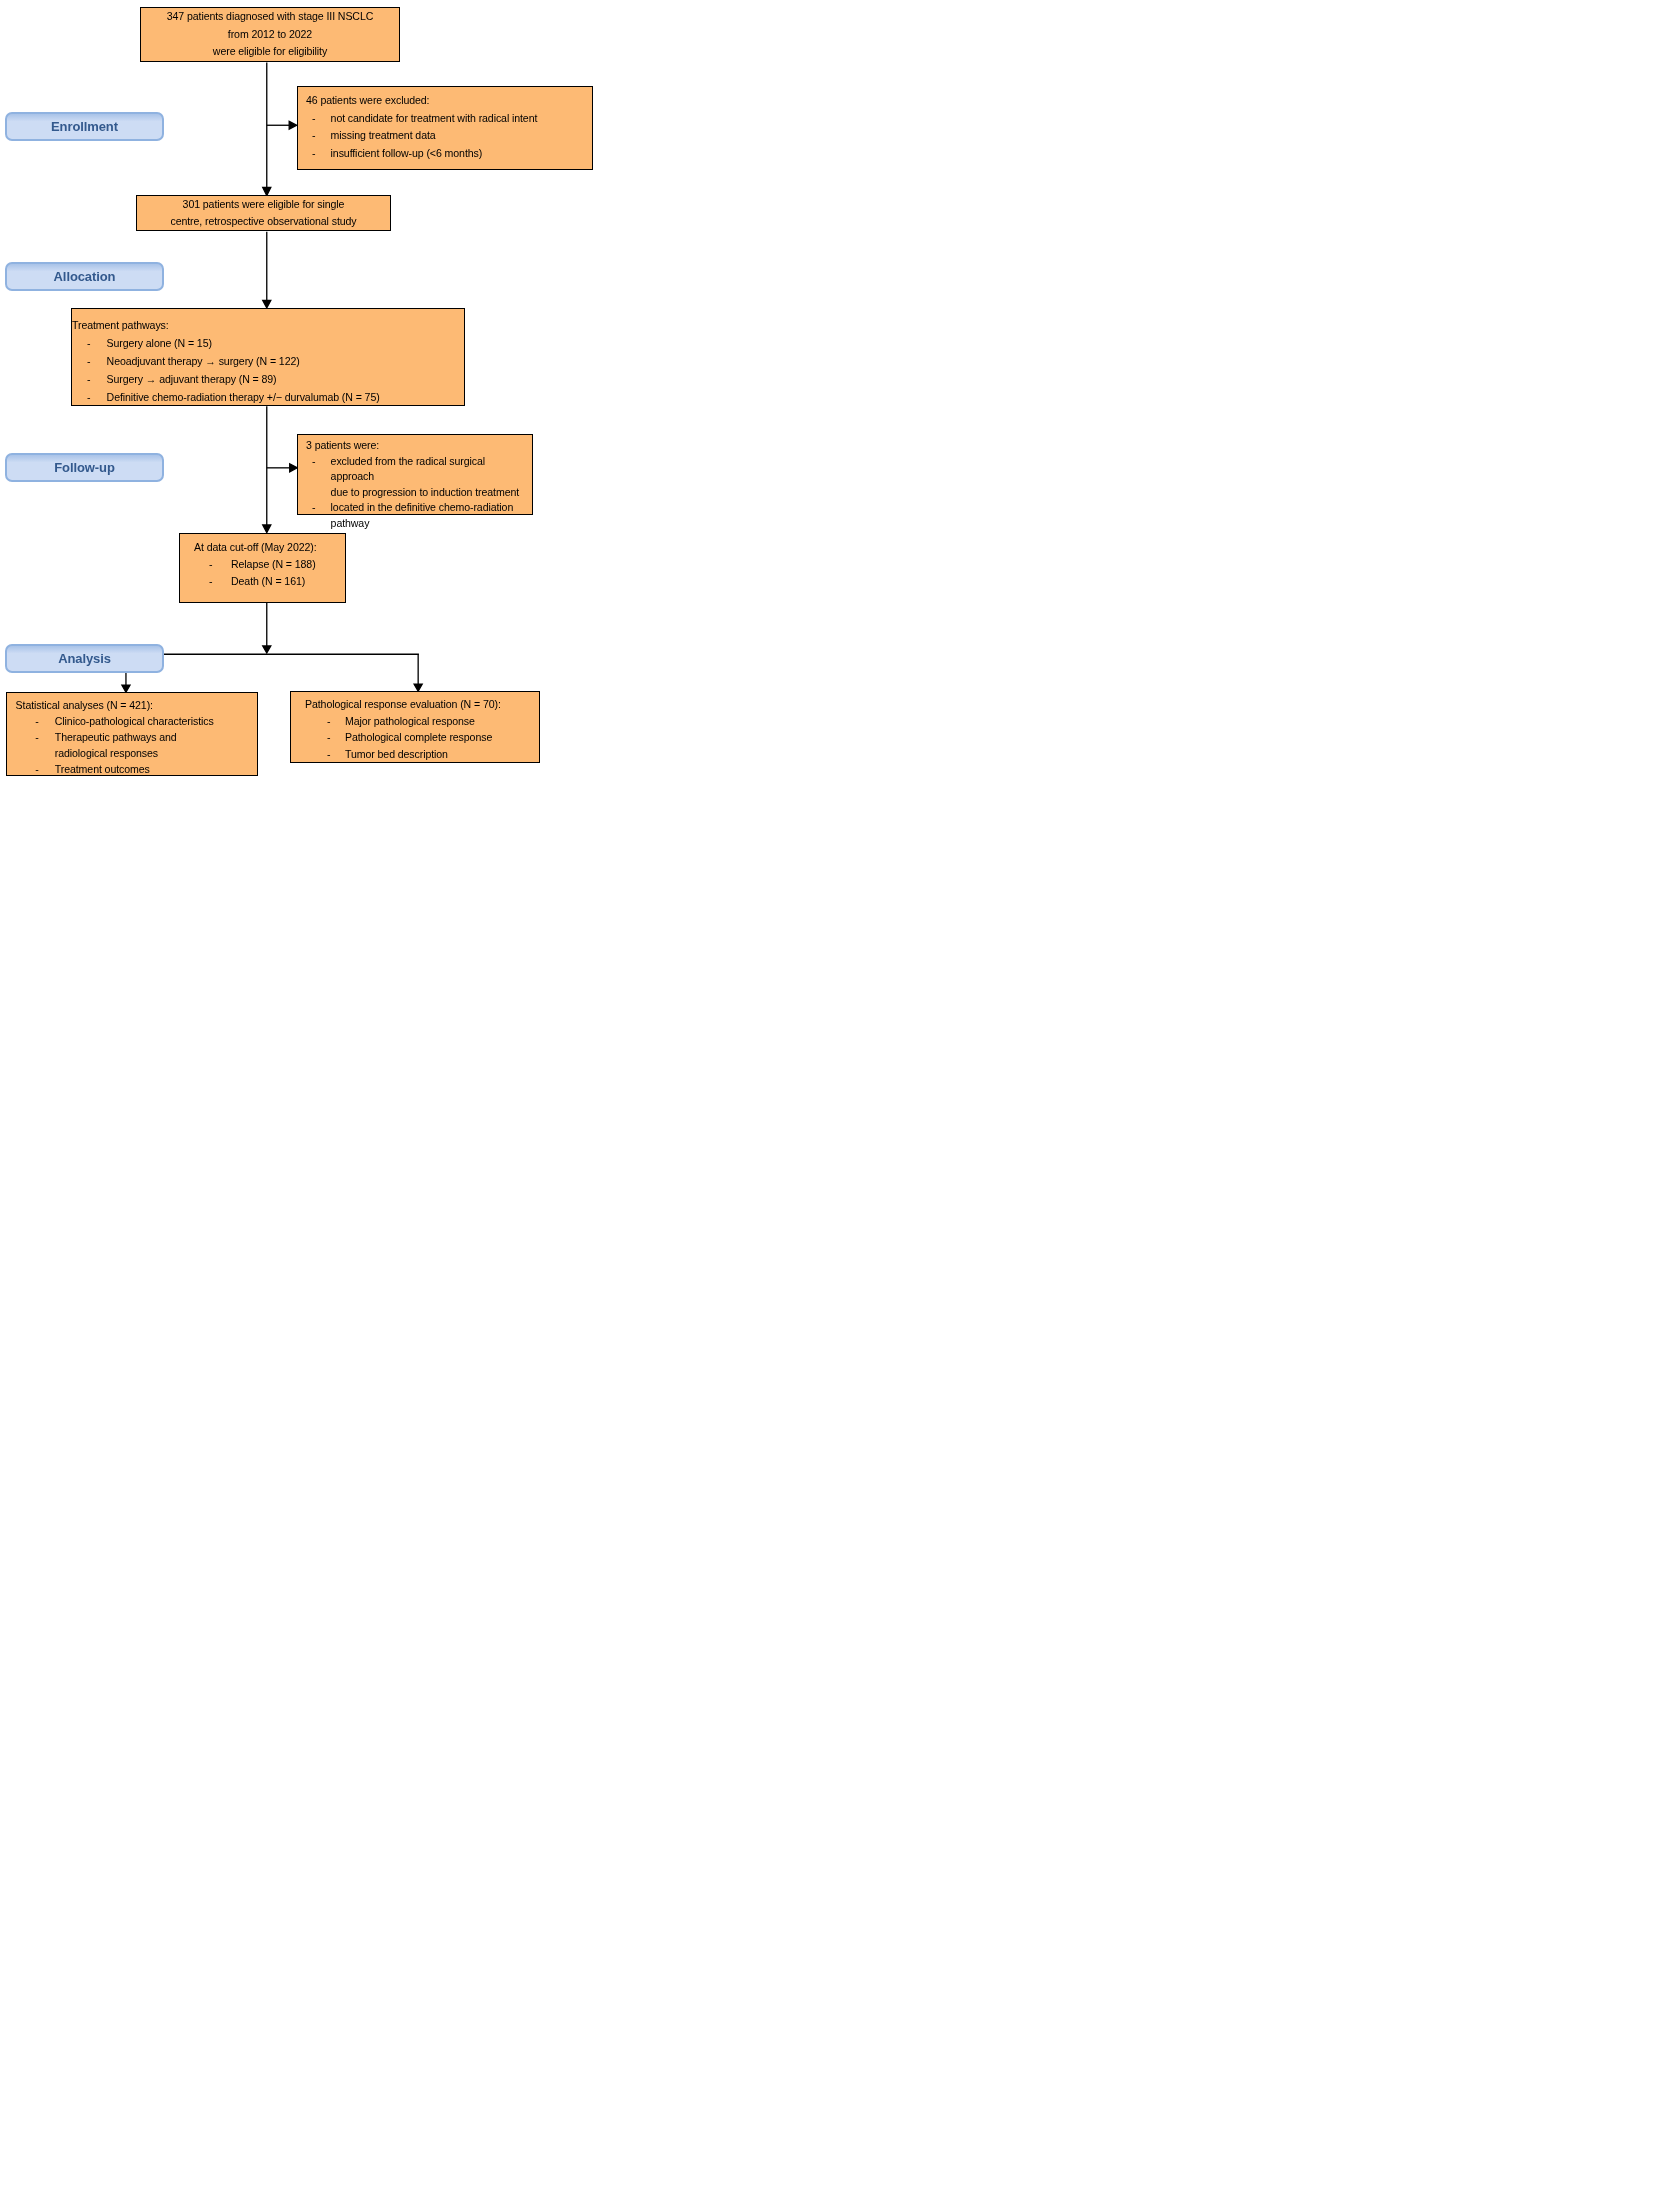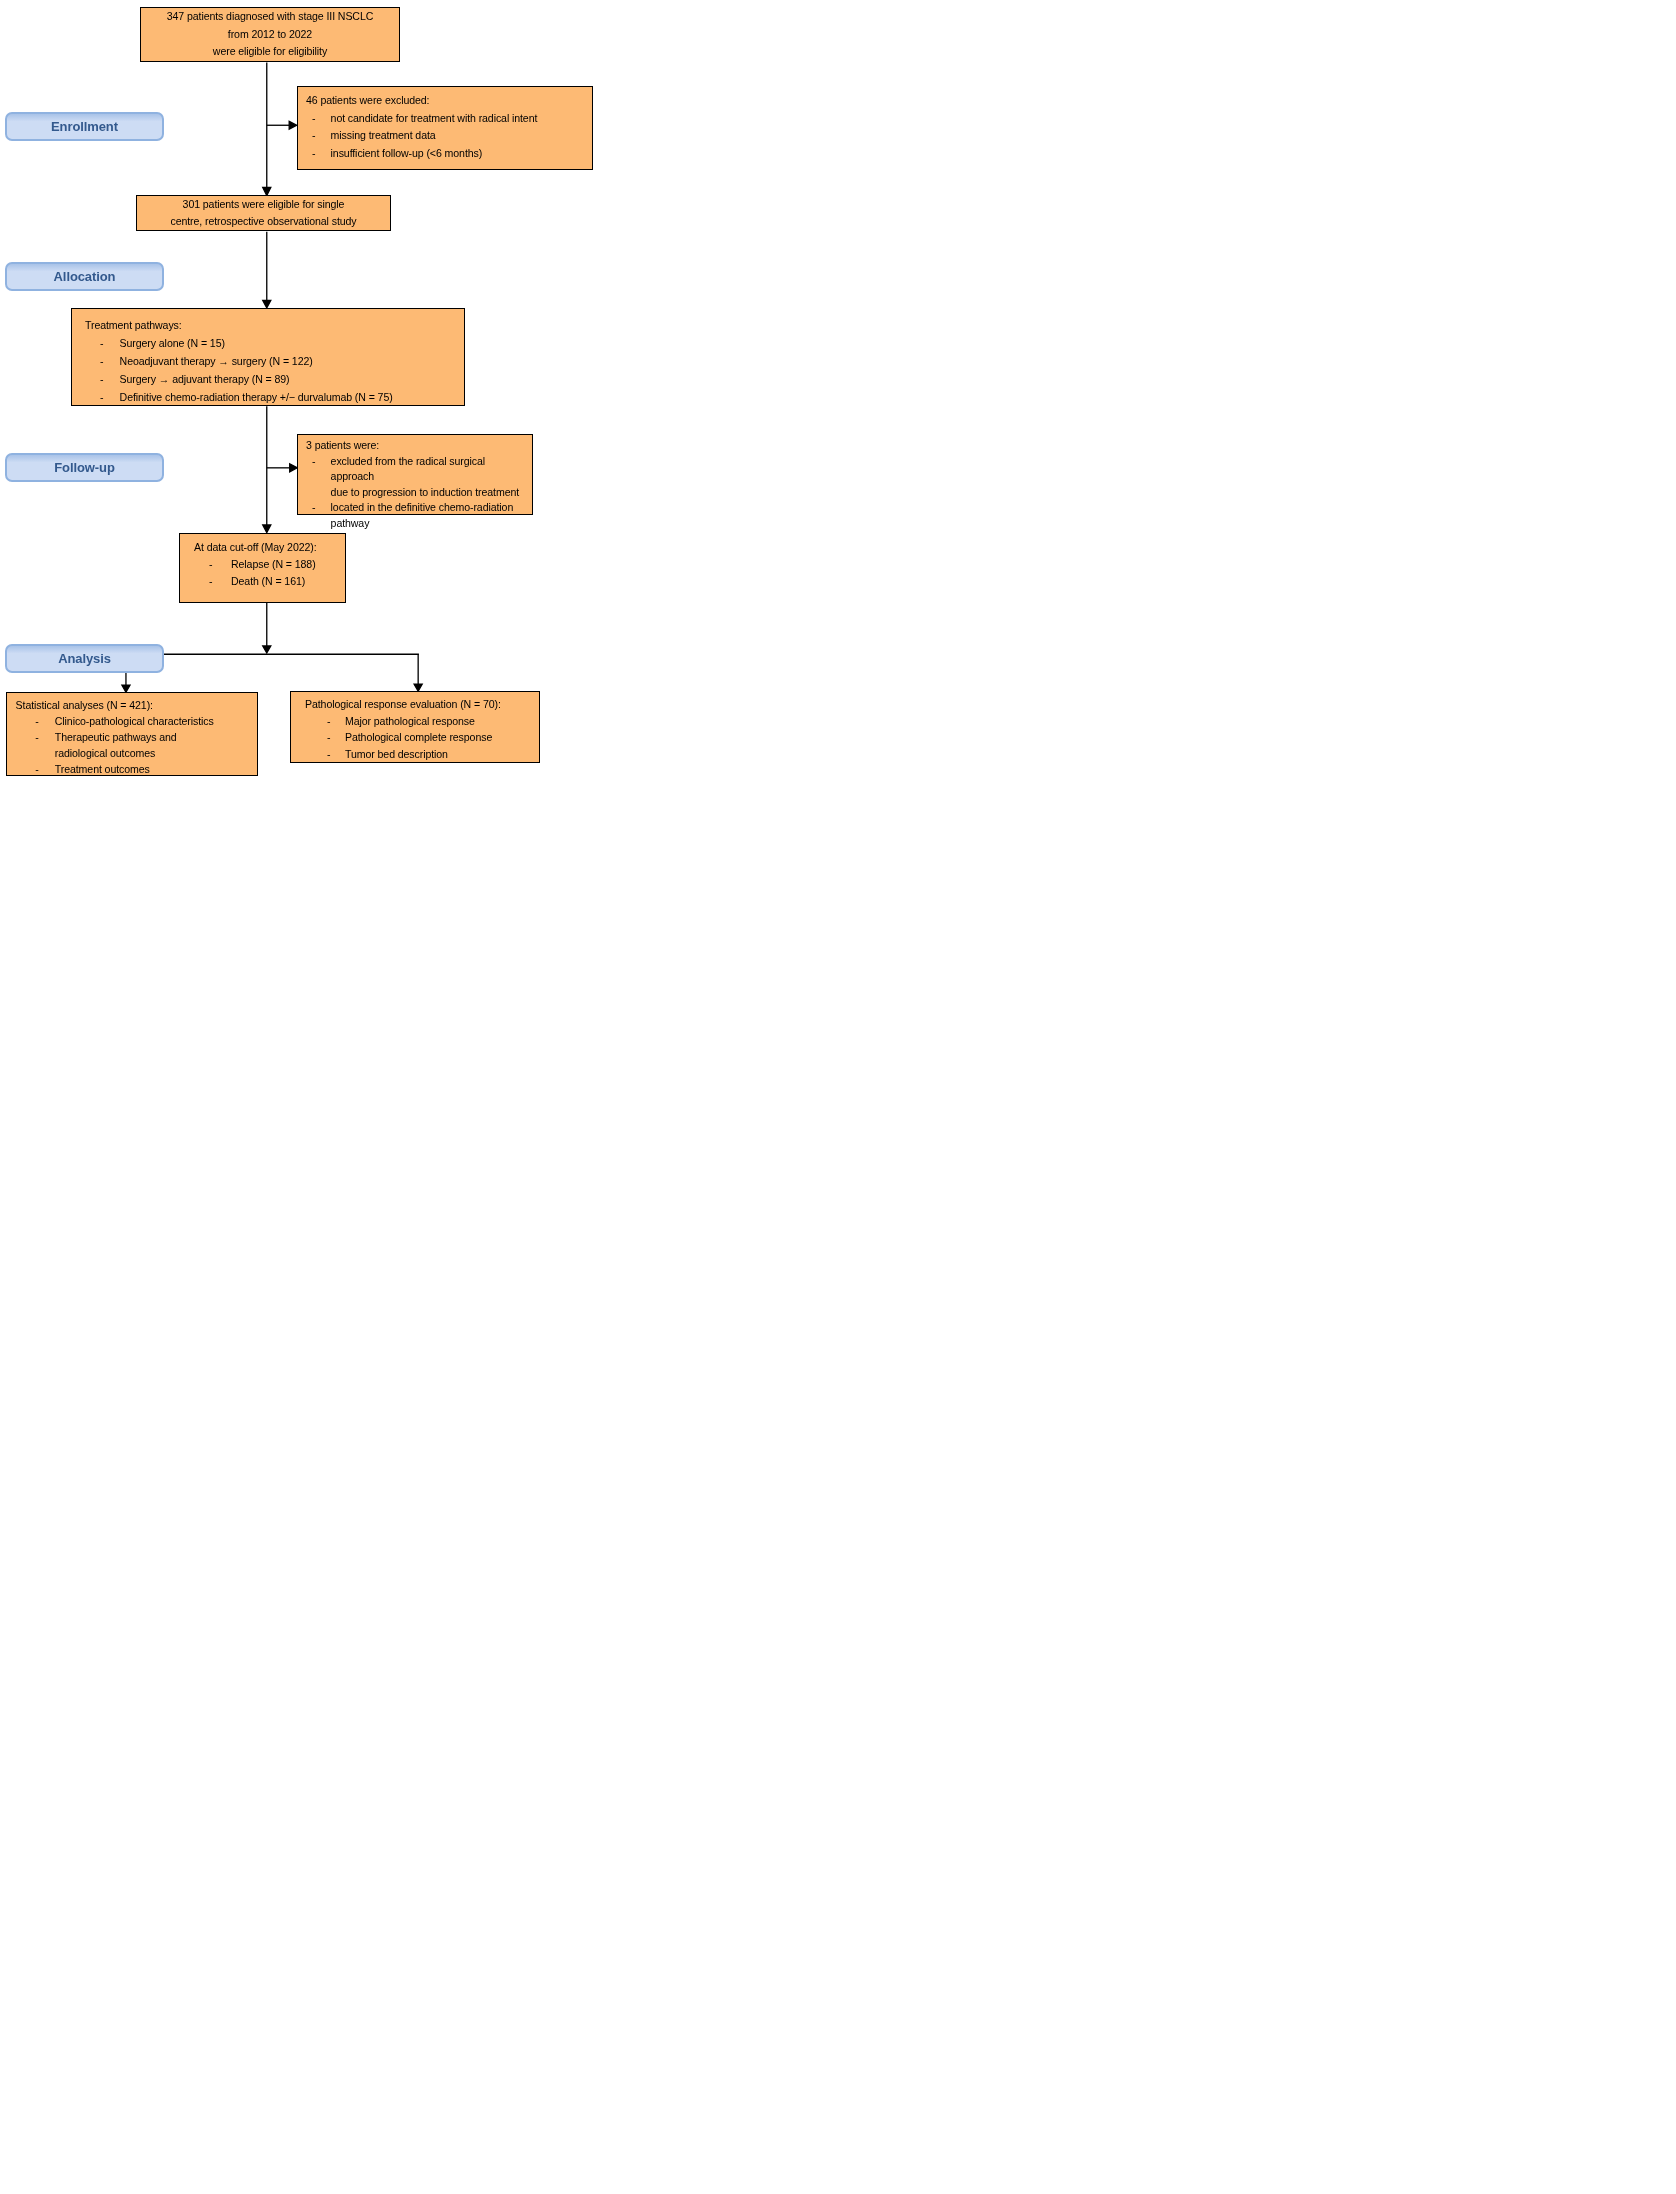--- a/index.html
+++ b/index.html
@@ -28,21 +28,21 @@
   .txt .ln { display:block; }
 
   
   #box-assessed  { left:140px; top:7px;  width:260px; height:55px; line-height:17.6px; }
   #box-excluded  { left:297px; top:86px; width:296px; height:84px; line-height:17.6px; padding:5px 4px 0 8px; }
   #box-excluded .bullets { margin-left:6px; }
   #box-excluded .brow { grid-template-columns:18.6px 1fr; }
 
   #box-eligible  { left:136px; top:195px; width:255px; height:36px; line-height:17px; }
 
-  #box-pathways  { left:71px; top:308px; width:394px; height:98px; line-height:18px; padding:7px 4px 0 13px; }
+  #box-pathways  { left:71px; top:308px; width:394px; height:98px; line-height:18px; padding:7px 4px 0 0; }
   #box-pathways .bullets { margin-left:15px; }
   #box-pathways .brow { grid-template-columns:19.6px 1fr; }
 
   #box-followup-excluded { left:297px; top:434px; width:236px; height:81px; line-height:15.6px; padding:3px 4px 0 8px; }
   #box-followup-excluded .bullets { margin-left:6px; }
   #box-followup-excluded .brow { grid-template-columns:18.6px 1fr; }
   #box-followup-excluded .txt { max-width:224px; }
 
   #box-cutoff    { left:179px; top:533px; width:167px; height:70px; line-height:17px; padding:5px 3px 0 0; }
   #box-cutoff .bhead { padding-left:14px; }
@@ -232,21 +232,21 @@
       <div class="brow">
         <span class="dash">-</span>
         <span class="txt">
             <span class="ln">Clinico-pathological characteristics</span>
           </span>
       </div>
       <div class="brow">
         <span class="dash">-</span>
         <span class="txt">
           <span class="ln">Therapeutic pathways and</span>
-          <span class="ln">radiological outcomes</span>
+          <span class="ln">radiological responses</span>
         </span>
       </div>
       <div class="brow">
         <span class="dash">-</span>
         <span class="txt">
             <span class="ln">Treatment outcomes</span>
           </span>
       </div>
     </div>
   </div>

